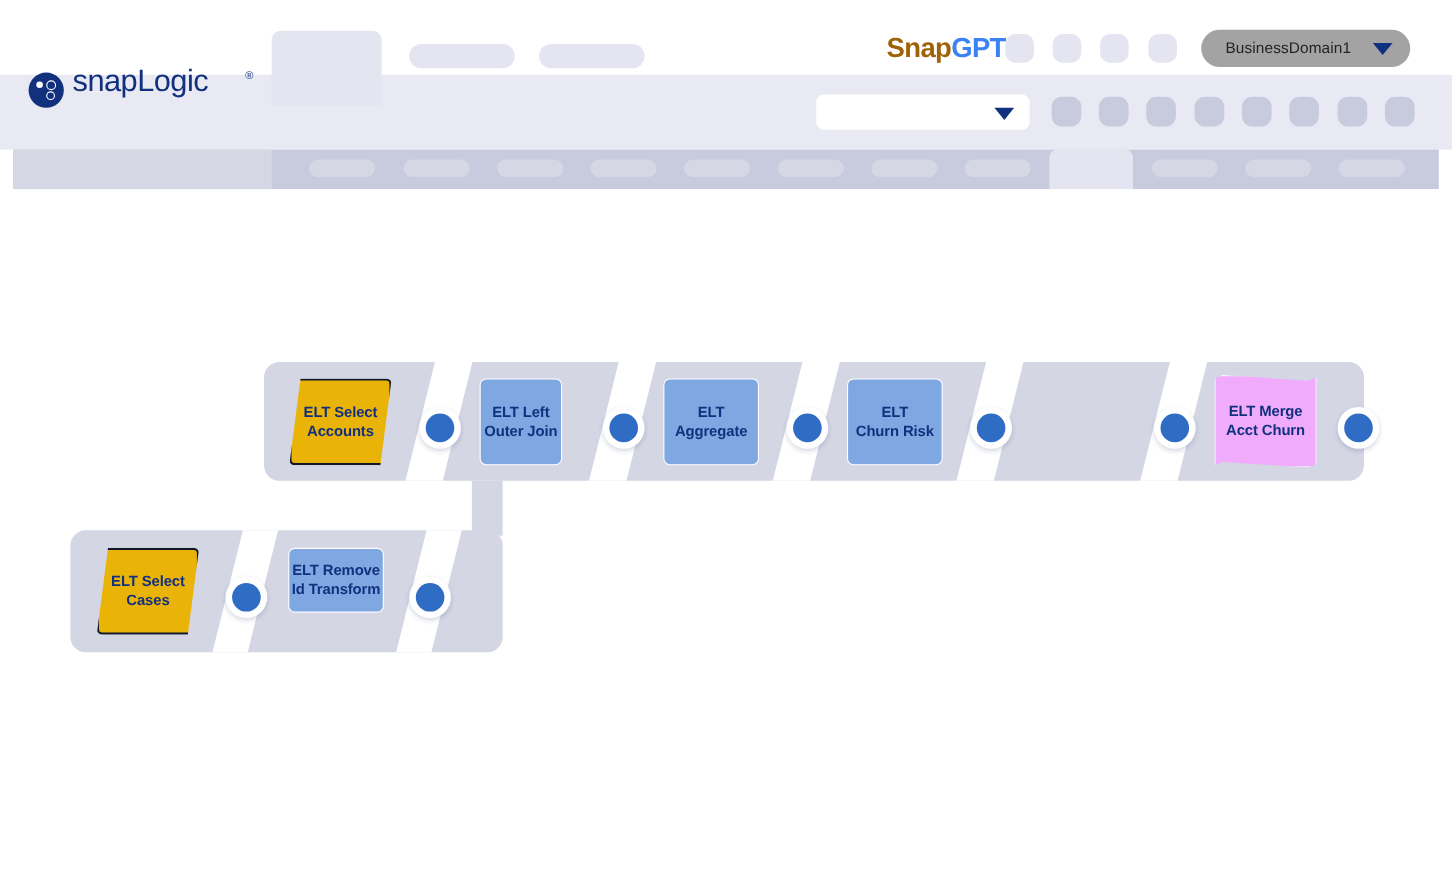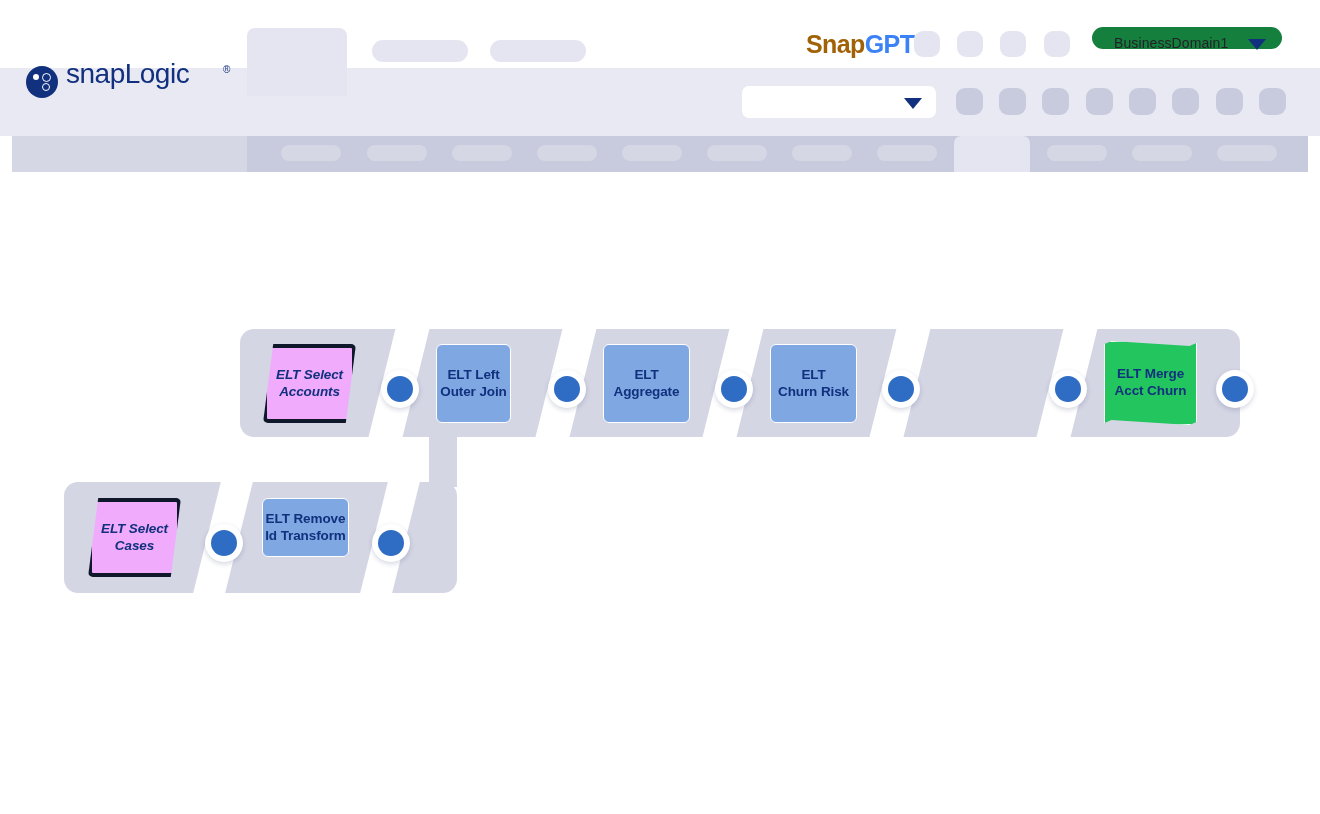--- a/index.html
+++ b/index.html
@@ -91,23 +91,23 @@
 
   .hdr-pill {
     position: absolute; top: 31px;
     width: 26px; height: 26px;
     border-radius: 9px;
     background: #e4e5f0;
   }
 
   .domain-select {
     position: absolute; left: 1092px; top: 27px;
-    width: 190px; height: 22px;
+    width: 190px; height: 34px;
     border-radius: 17px;
-    background: #15803d;
+    background: #a3a3a3;
   }
   .domain-select .label {
     position: absolute; left: 22px; top: 8px;
     font-size: 14px; color: #222327;
     letter-spacing: 0.1px;
   }
   .caret {
     width: 0; height: 0;
     border-left: 9px solid transparent;
     border-right: 9px solid transparent;
@@ -189,28 +189,27 @@
     color: #11307e;
     white-space: pre-line;
     letter-spacing: -0.1px;
   }
   .node-blue {
     background: #7fa8e2;
     border-radius: 6px;
     border: 1px solid #ffffff;
   }
   .node-green {
-    background: #f0abfc;
-    border: 4px solid #0f172a;
+    background: #eab308;
+    border: 2px solid #0f172a;
     border-radius: 5px;
     clip-path: polygon(11% 0%, 100% 0%, 89% 100%, 0% 100%);
-    font-style: italic;
   }
   .node-purple {
-    background: #22c55e;
+    background: #f0abfc;
     border: 1px solid #ffffff;
     clip-path: polygon(0% 4%, 8% 0%, 92% 6%, 100% 2%, 100% 96%, 92% 100%, 8% 94%, 0% 98%);
   }
 
   
   .conn {
     position: absolute;
     width: 38px; height: 38px;
     border-radius: 50%;
     background: #ffffff;

